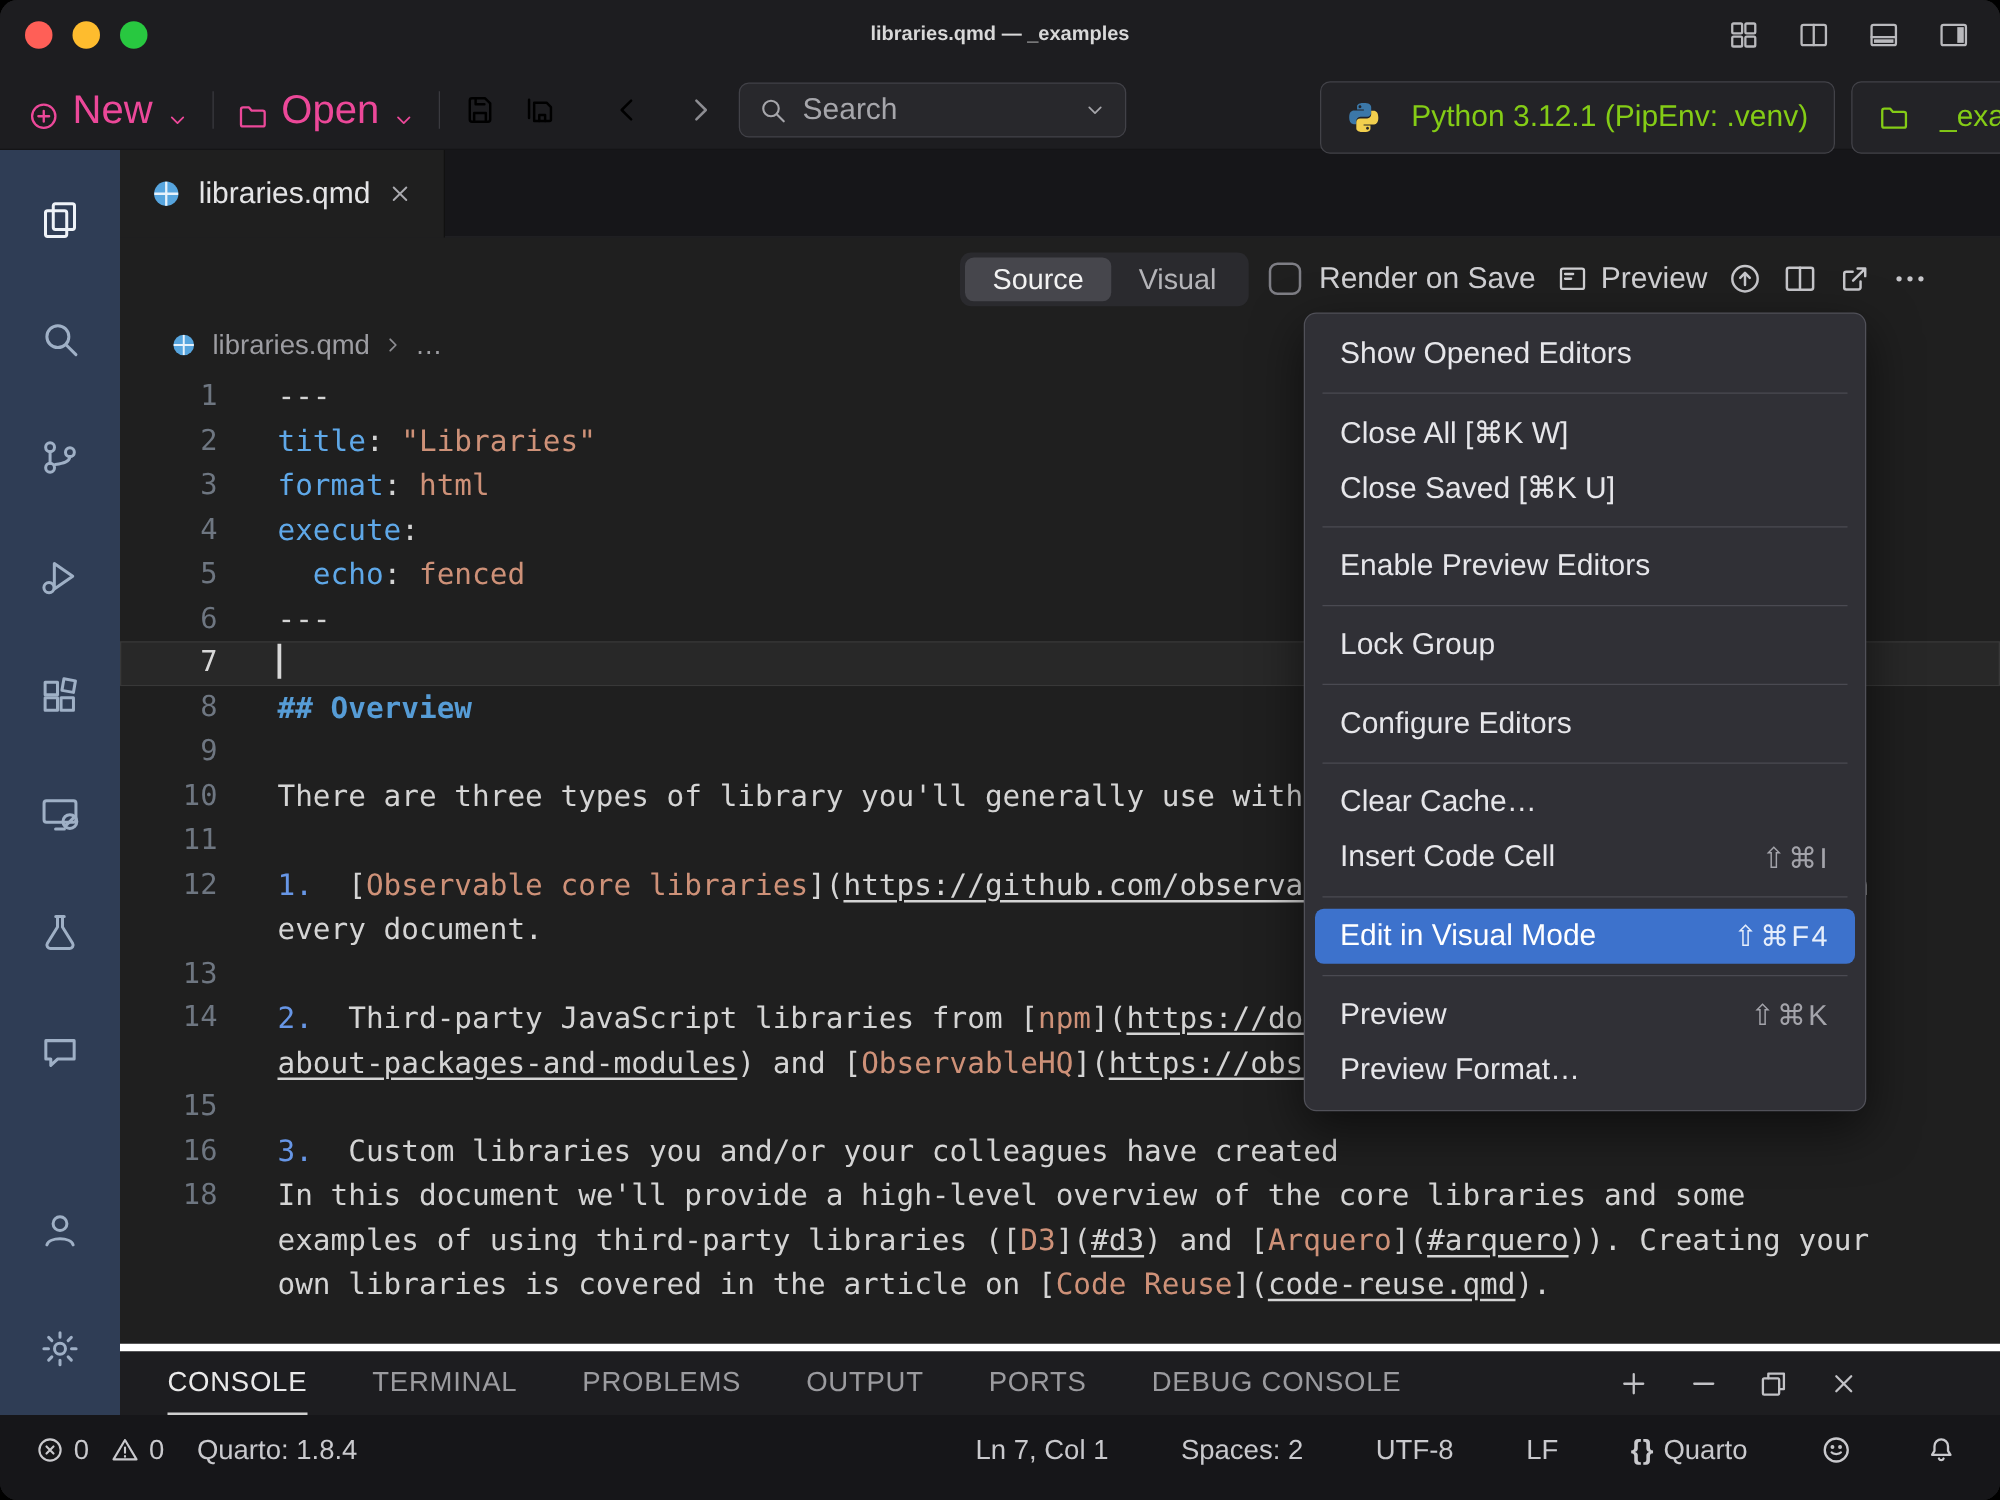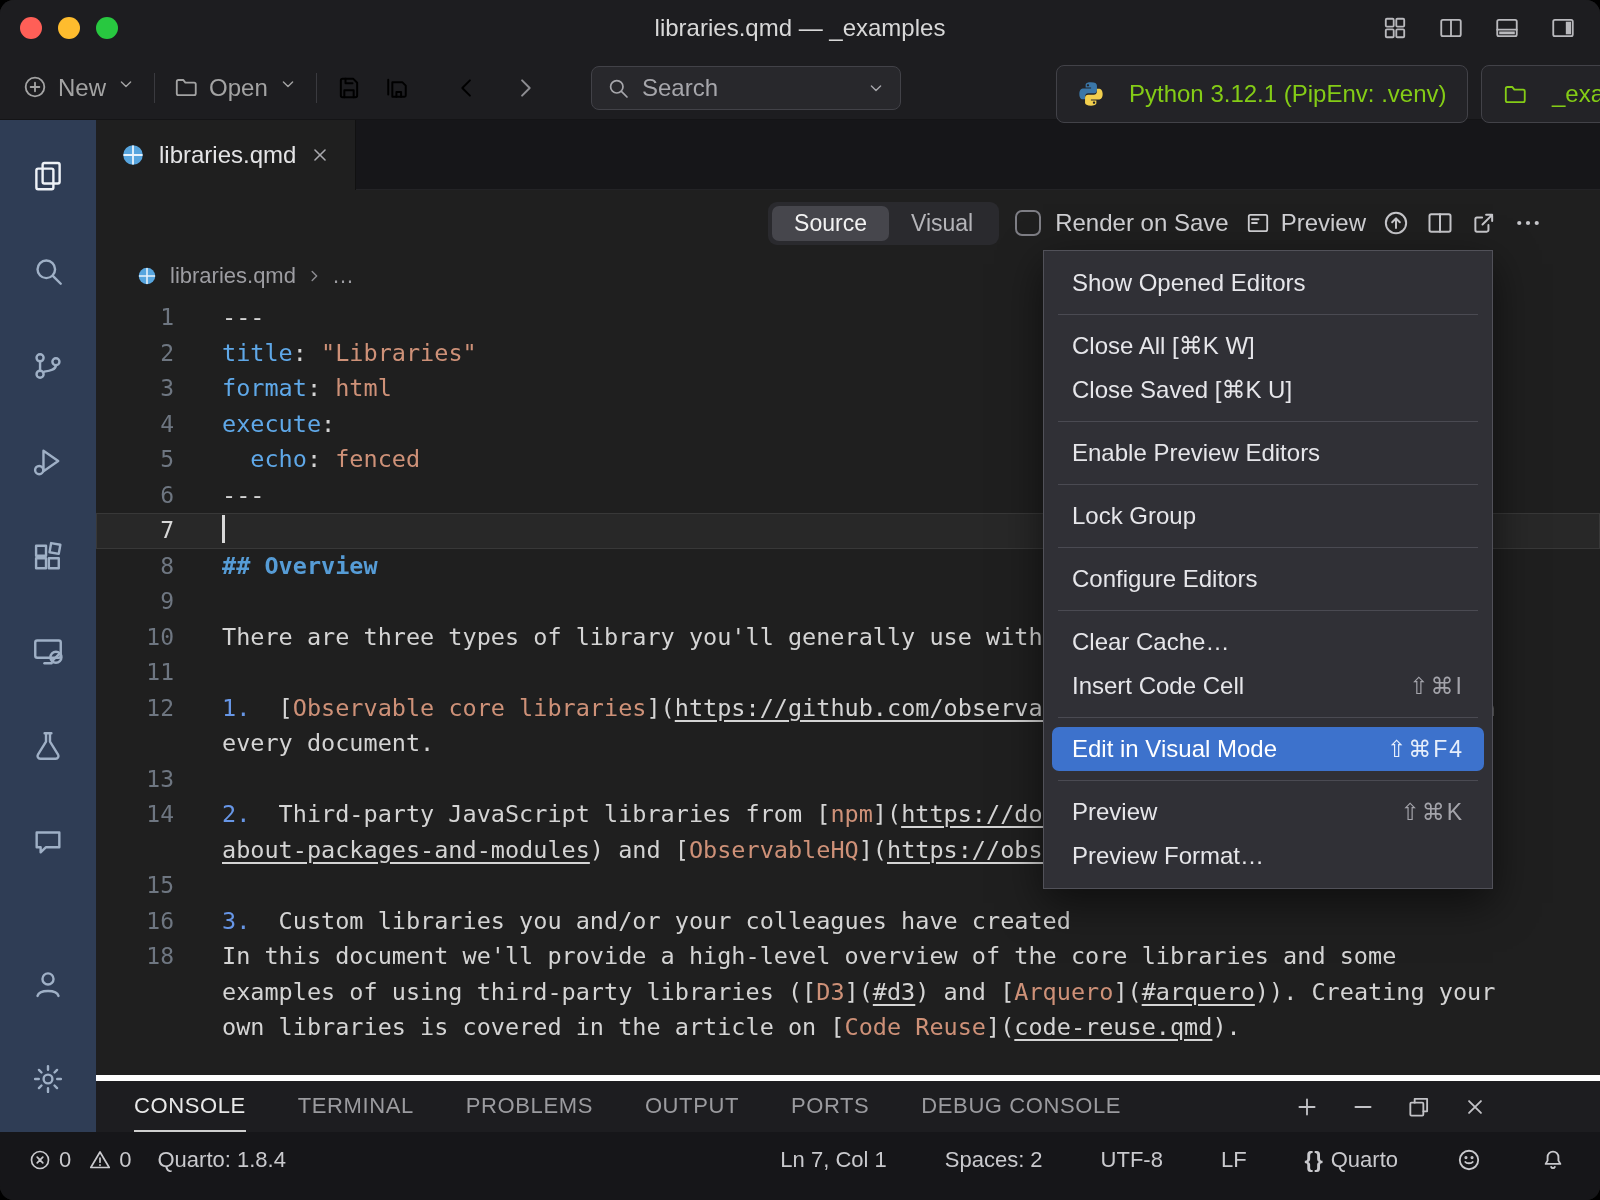--- a/index.html
+++ b/index.html
@@ -5,31 +5,31 @@
   *{box-sizing:border-box;margin:0;padding:0}
   html,body{background:#000}
   body{font-family:"Liberation Sans","DejaVu Sans",sans-serif;-webkit-font-smoothing:antialiased}
   .window{position:relative;width:1600px;height:1200px;background:#1f1f1f;border-radius:14px;overflow:hidden}
 
   
   .titlebar{position:absolute;top:0;left:0;right:0;height:56px;background:#1d1d20;display:flex;align-items:center;z-index:5}
   .traffic{display:flex;gap:16px;padding-left:20px;z-index:2}
   .tl{width:22px;height:22px;border-radius:50%;display:inline-block}
   .tl.red{background:#ff5f57}.tl.yellow{background:#febc2e}.tl.green{background:#28c840}
-  .win-title{position:absolute;left:0;right:0;text-align:center;font-size:24px;font-weight:400;color:#d8d8d8;pointer-events:none}
+  .win-title{position:absolute;left:0;right:0;text-align:center;font-size:16px;font-weight:700;color:#d8d8d8;pointer-events:none}
   .tb-right{position:absolute;right:24px;top:0;height:56px;display:flex;align-items:center;gap:30px;color:#b9b9bd;z-index:2}
 
   .ic{display:inline-flex;align-items:center;justify-content:center;flex:none}
   .ic svg{width:100%;height:100%;display:block}
   .i20{width:20px;height:20px}.i22{width:22px;height:22px}.i24{width:24px;height:24px}
   .i26{width:26px;height:26px}.i28{width:28px;height:28px}.i34{width:34px;height:34px}
 
   
   .toolbar{position:absolute;top:56px;left:0;right:0;height:64px;background:#1d1d20;display:flex;align-items:center;padding-left:22px;border-bottom:1px solid #141416;z-index:4}
-  .tbtn{display:flex;align-items:flex-start;gap:10px;color:#a3a3a3;font-size:24px}
+  .tbtn{display:flex;align-items:flex-end;gap:10px;color:#ec4899;font-size:32px}
   .tsep{width:1px;height:30px;background:#3a3a3f;margin:0 18px}
   .dim{color:#8d8d92}
   .searchbox{position:absolute;left:591px;top:10px;width:310px;height:44px;background:#28282c;border:1px solid #424248;border-radius:8px;display:flex;align-items:center;gap:12px;padding:12px 14px;color:#a6a6ab;font-size:24px}
   .searchbox .caret{margin-left:auto}
   .chip{position:absolute;top:9px;height:58px;background:#232327;border:1px solid #424248;border-radius:8px;display:flex;align-items:center;gap:24px;padding:0 20px;color:#84cc16;font-size:24px;white-space:nowrap}
   .chip.py{left:1056px}
   .chip.ws{left:1481px;width:280px}
 
   
   .activitybar{position:absolute;left:0;top:120px;width:96px;bottom:68px;background:#2f3d55;display:flex;flex-direction:column;align-items:center;padding:8px 0 6px;z-index:3}
@@ -78,21 +78,21 @@
   .picons{margin-left:auto;display:flex;align-items:center;gap:30px;padding-right:112px;color:#c2c2c6}
 
   
   .statusbar{position:absolute;left:0;right:0;bottom:0;height:68px;background:#161619;display:flex;align-items:center;padding:0 34px 12px 28px;color:#c9c9cd;font-size:22px;z-index:3}
   .sb-left{display:flex;align-items:center;gap:26px}
   .sb-item{display:flex;align-items:center;gap:7px;white-space:nowrap}
   .sb-right{margin-left:auto;display:flex;align-items:center;gap:58px}
   .braces{font-weight:700;letter-spacing:1px}
 
   
-  .menu{position:absolute;left:1043px;top:250px;width:450px;background:#303036;border:1px solid #515159;border-radius:0;box-shadow:0 14px 40px rgba(0,0,0,.55);padding:10px 0;z-index:50}
+  .menu{position:absolute;left:1043px;top:250px;width:450px;background:#303036;border:1px solid #515159;border-radius:10px;box-shadow:0 14px 40px rgba(0,0,0,.55);padding:10px 0;z-index:50}
   .mi{height:44px;margin:0 8px;padding:0 20px;display:flex;align-items:center;border-radius:7px;color:#e6e6ea;font-size:24px;white-space:nowrap;cursor:pointer}
   .mi .mi-sc{margin-left:auto;color:#a4a4ab;font-size:23px;letter-spacing:2px}
   .mi.hl{background:#3d72cc;color:#fff}
   .mi.hl .mi-sc{color:#e6eefb}
   .msep{height:1px;background:#4a4a52;margin:9px 14px}
 </style>
 </head>
 <body>
 
 <div class="window">

